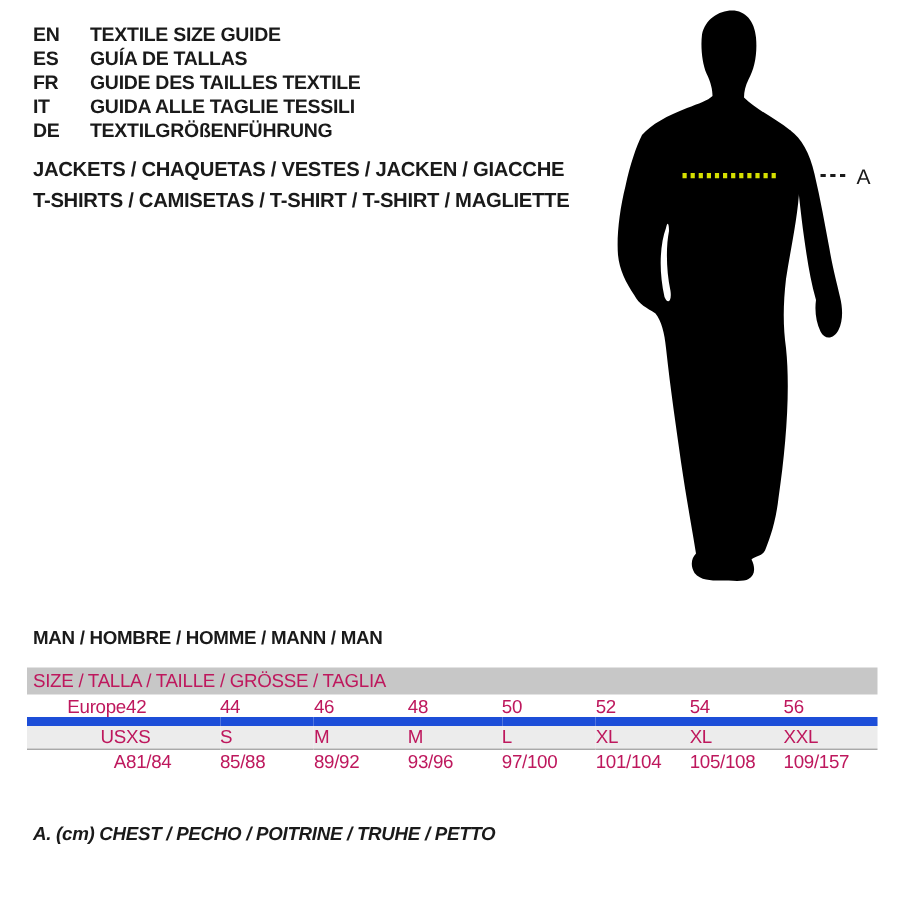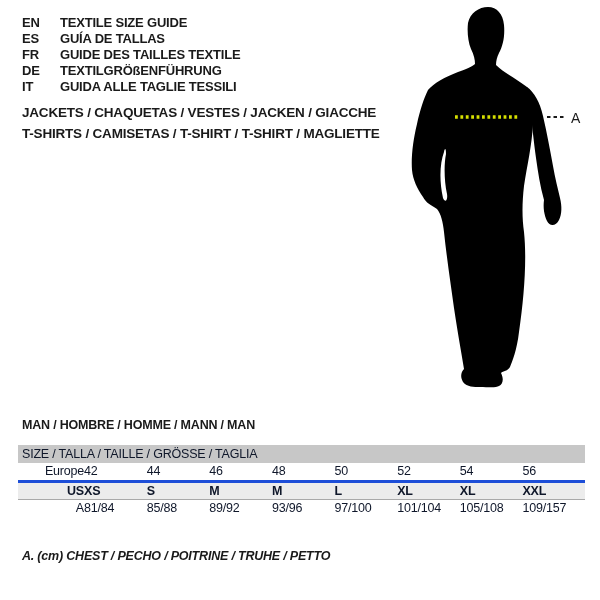--- a/index.html
+++ b/index.html
@@ -17,21 +17,21 @@
   
   .categories { position:absolute; top:102px; left:22px; font-weight:bold; font-size:13.5px; line-height:21px; letter-spacing:-0.2px; }
 
   
   .figure { position:absolute; top:0; left:400px; width:200px; height:400px; }
 
   
   .man-heading { position:absolute; top:418px; left:22px; font-weight:bold; font-size:12.5px; letter-spacing:-0.2px; }
 
   
-  .size-table { position:absolute; top:445px; left:18px; width:567px; border-collapse:collapse; table-layout:fixed; font-size:12.5px; color:#0f172a; letter-spacing:-0.2px; }
+  .size-table { position:absolute; top:445px; left:18px; width:567px; border-collapse:collapse; table-layout:fixed; font-size:12.5px; color:#be185d; letter-spacing:-0.2px; }
   .size-table td { height:18px; text-align:left; vertical-align:middle; padding:0; }
   .size-table td.row-label { text-align:right; padding-left:4px; }
   .size-table tr.header-row td { text-align:left; padding-left:4px; }
   .size-table col.label-col { width:66px; }
 
   
   .footnote { position:absolute; top:549px; left:22px; font-weight:bold; font-size:12.5px; letter-spacing:-0.2px;font-style:italic; }
 </style>
 </head>
 <body>
@@ -45,26 +45,26 @@
     </div>
     <div class="lang-row">
       <span class="lang-code">ES</span>
       <span class="lang-label">GUÍA DE TALLAS</span>
     </div>
     <div class="lang-row">
       <span class="lang-code">FR</span>
       <span class="lang-label">GUIDE DES TAILLES TEXTILE</span>
     </div>
     <div class="lang-row">
+      <span class="lang-code">IT</span>
+      <span class="lang-label">GUIDA ALLE TAGLIE TESSILI</span>
+    </div>
+    <div class="lang-row">
       <span class="lang-code">DE</span>
       <span class="lang-label">TEXTILGRÖßENFÜHRUNG</span>
-    </div>
-    <div class="lang-row">
-      <span class="lang-code">IT</span>
-      <span class="lang-label">GUIDA ALLE TAGLIE TESSILI</span>
     </div>
   </div>
 
   <div class="categories">
     <div>JACKETS / CHAQUETAS / VESTES / JACKEN / GIACCHE</div>
     <div>T-SHIRTS / CAMISETAS / T-SHIRT / T-SHIRT / MAGLIETTE</div>
   </div>
 
   <svg class="figure" viewBox="0 0 200 400" xmlns="http://www.w3.org/2000/svg">
 
@@ -145,21 +145,21 @@
       <td class="row-label">Europe</td>
       <td>42</td>
       <td>44</td>
       <td>46</td>
       <td>48</td>
       <td>50</td>
       <td>52</td>
       <td>54</td>
       <td>56</td>
     </tr>
-    <tr style="background:#ececec; border-top:3px solid #1d4ed8;font-weight:bold;">
+    <tr style="background:#ececec; border-top:6px solid #1d4ed8;">
       <td class="row-label">US</td>
       <td>XS</td>
       <td>S</td>
       <td>M</td>
       <td>M</td>
       <td>L</td>
       <td>XL</td>
       <td>XL</td>
       <td>XXL</td>
     </tr>

